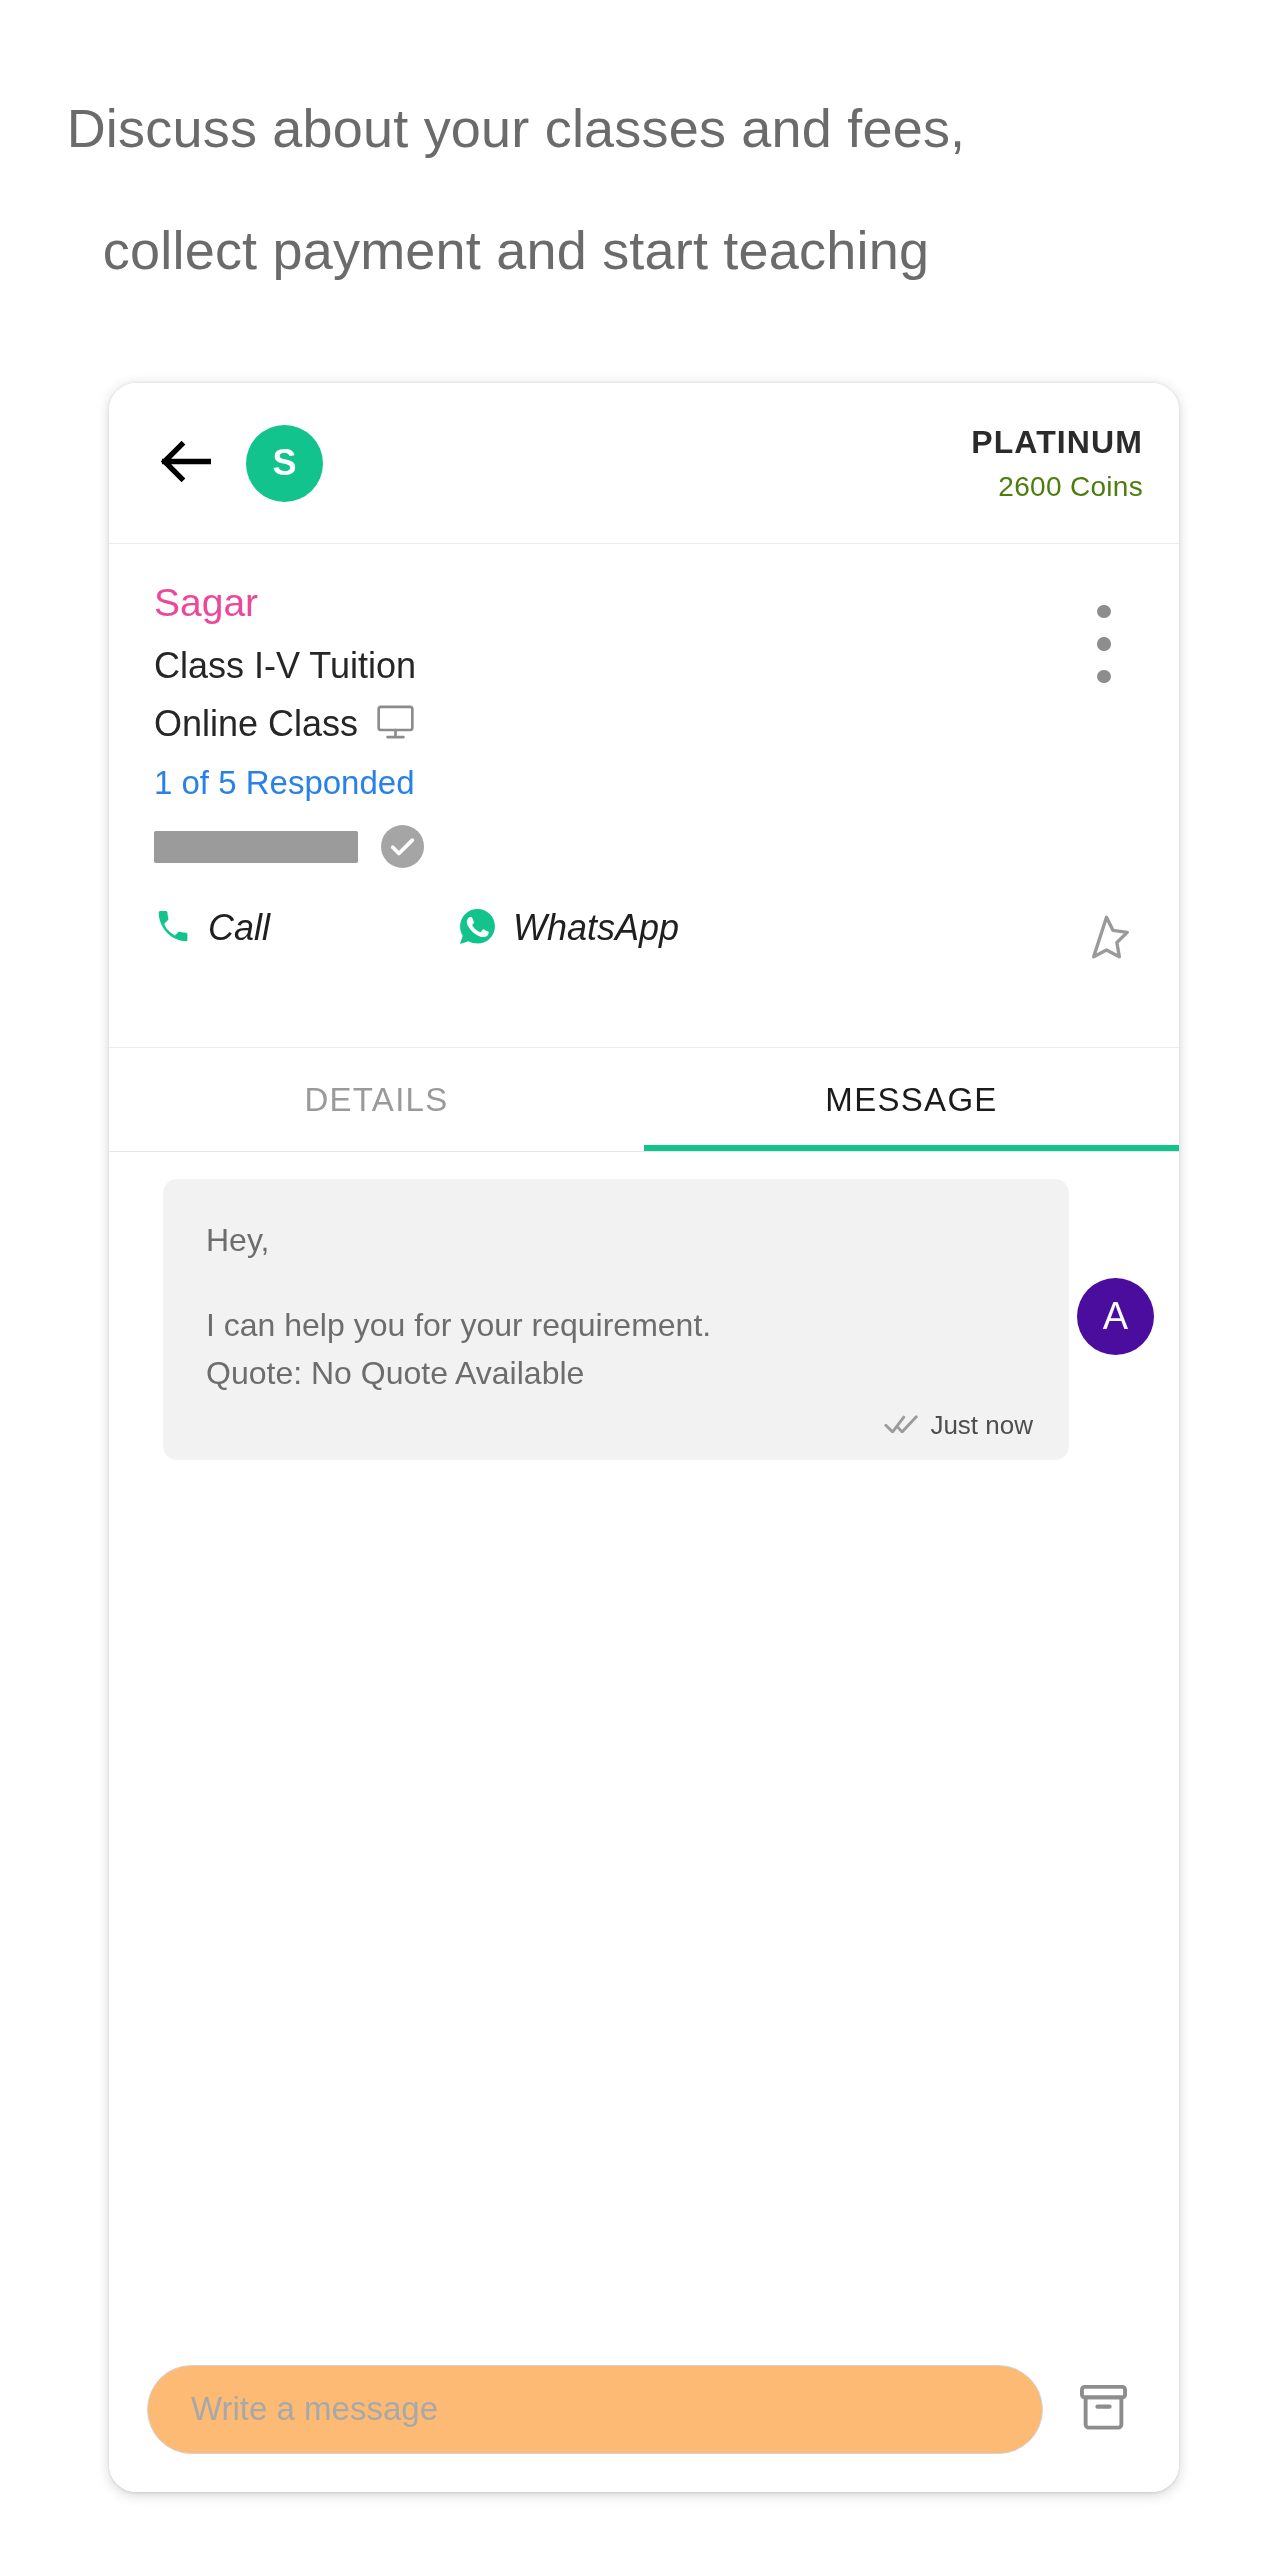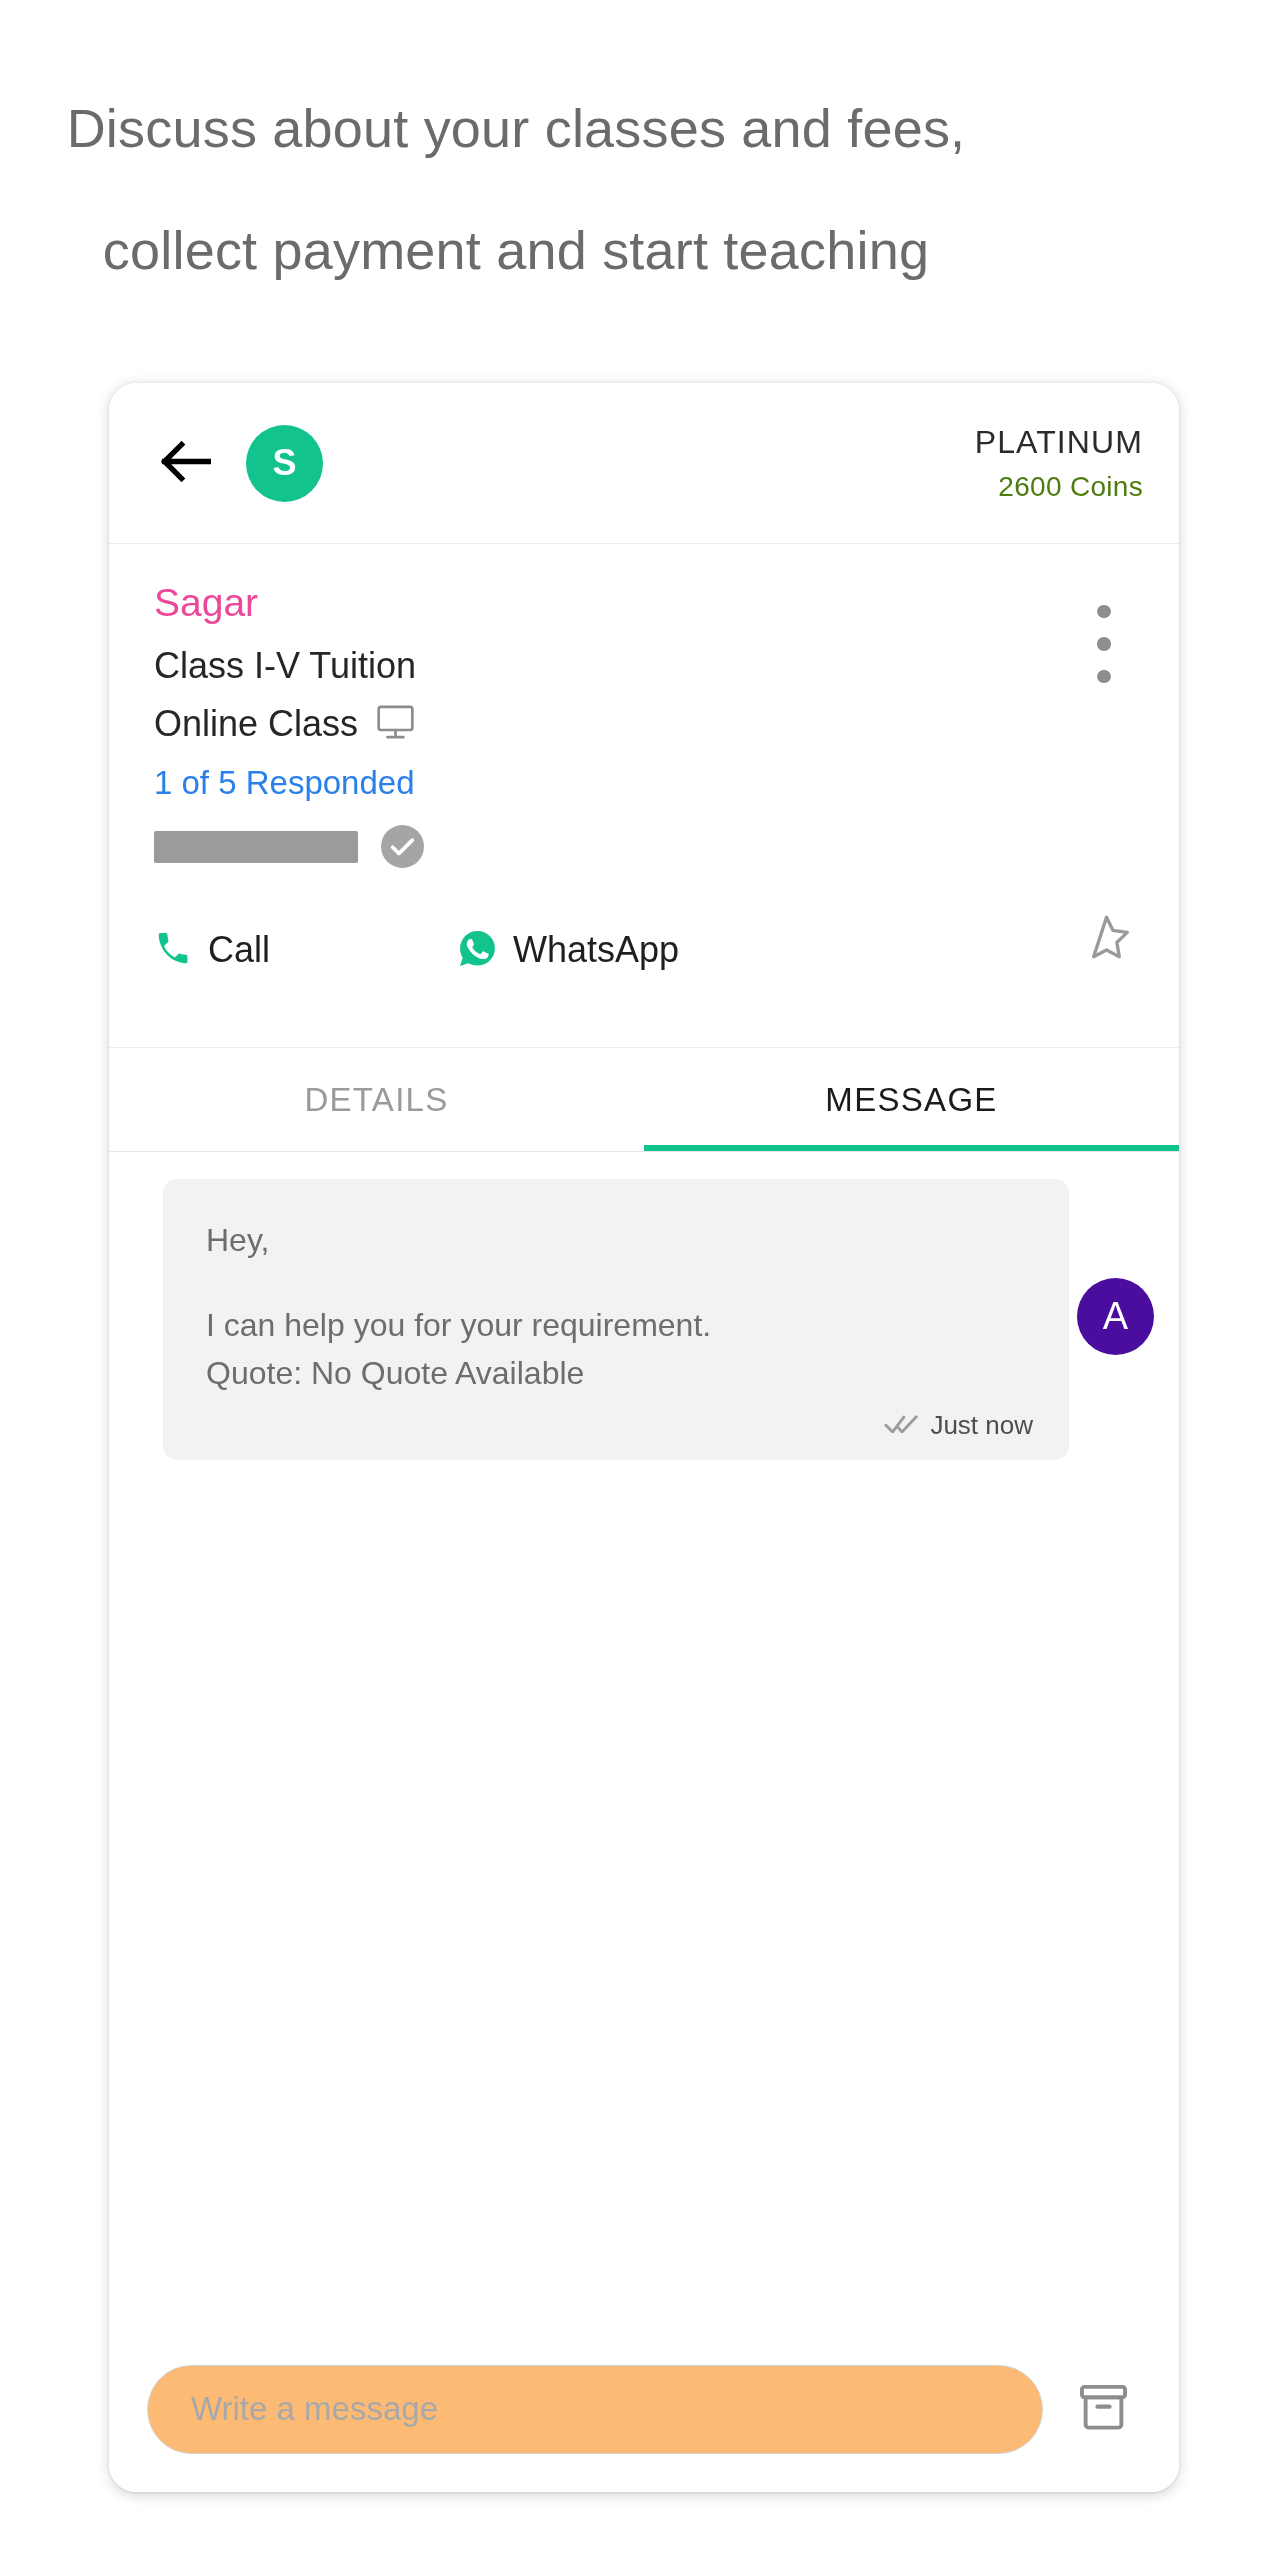--- a/index.html
+++ b/index.html
@@ -76,21 +76,21 @@
   }
   .plan-box {
     margin-left: auto;
     text-align: right;
     line-height: 1.25;
   }
   .plan-name {
     font-size: 32px;
     color: #2b2b2b;
     letter-spacing: 1.1px;
-    font-weight: 400;
+    font-weight: 700;
   }
   .plan-coins {
     font-size: 28px;
     color: #4d7c0f;
     margin-top: 7.2px;
     letter-spacing: 0.3px;
   }
 
   
   .contact-card {
@@ -162,22 +162,23 @@
   }
   .kebab i {
     display: block;
     width: 13.4px; height: 13.4px;
     border-radius: 50%;
     background: #8d8d8d;
   }
 
   .actions-row {
     display: flex;
-    align-items: flex-end;
+    align-items: flex-start;
     margin-top: 39px;
+    font-style: italic;
   }
   .action {
     display: flex;
     align-items: center;
     gap: 16px;
     cursor: pointer;
   }
   .action-label {
     font-size: 36px;
     color: #1f1f1f;

